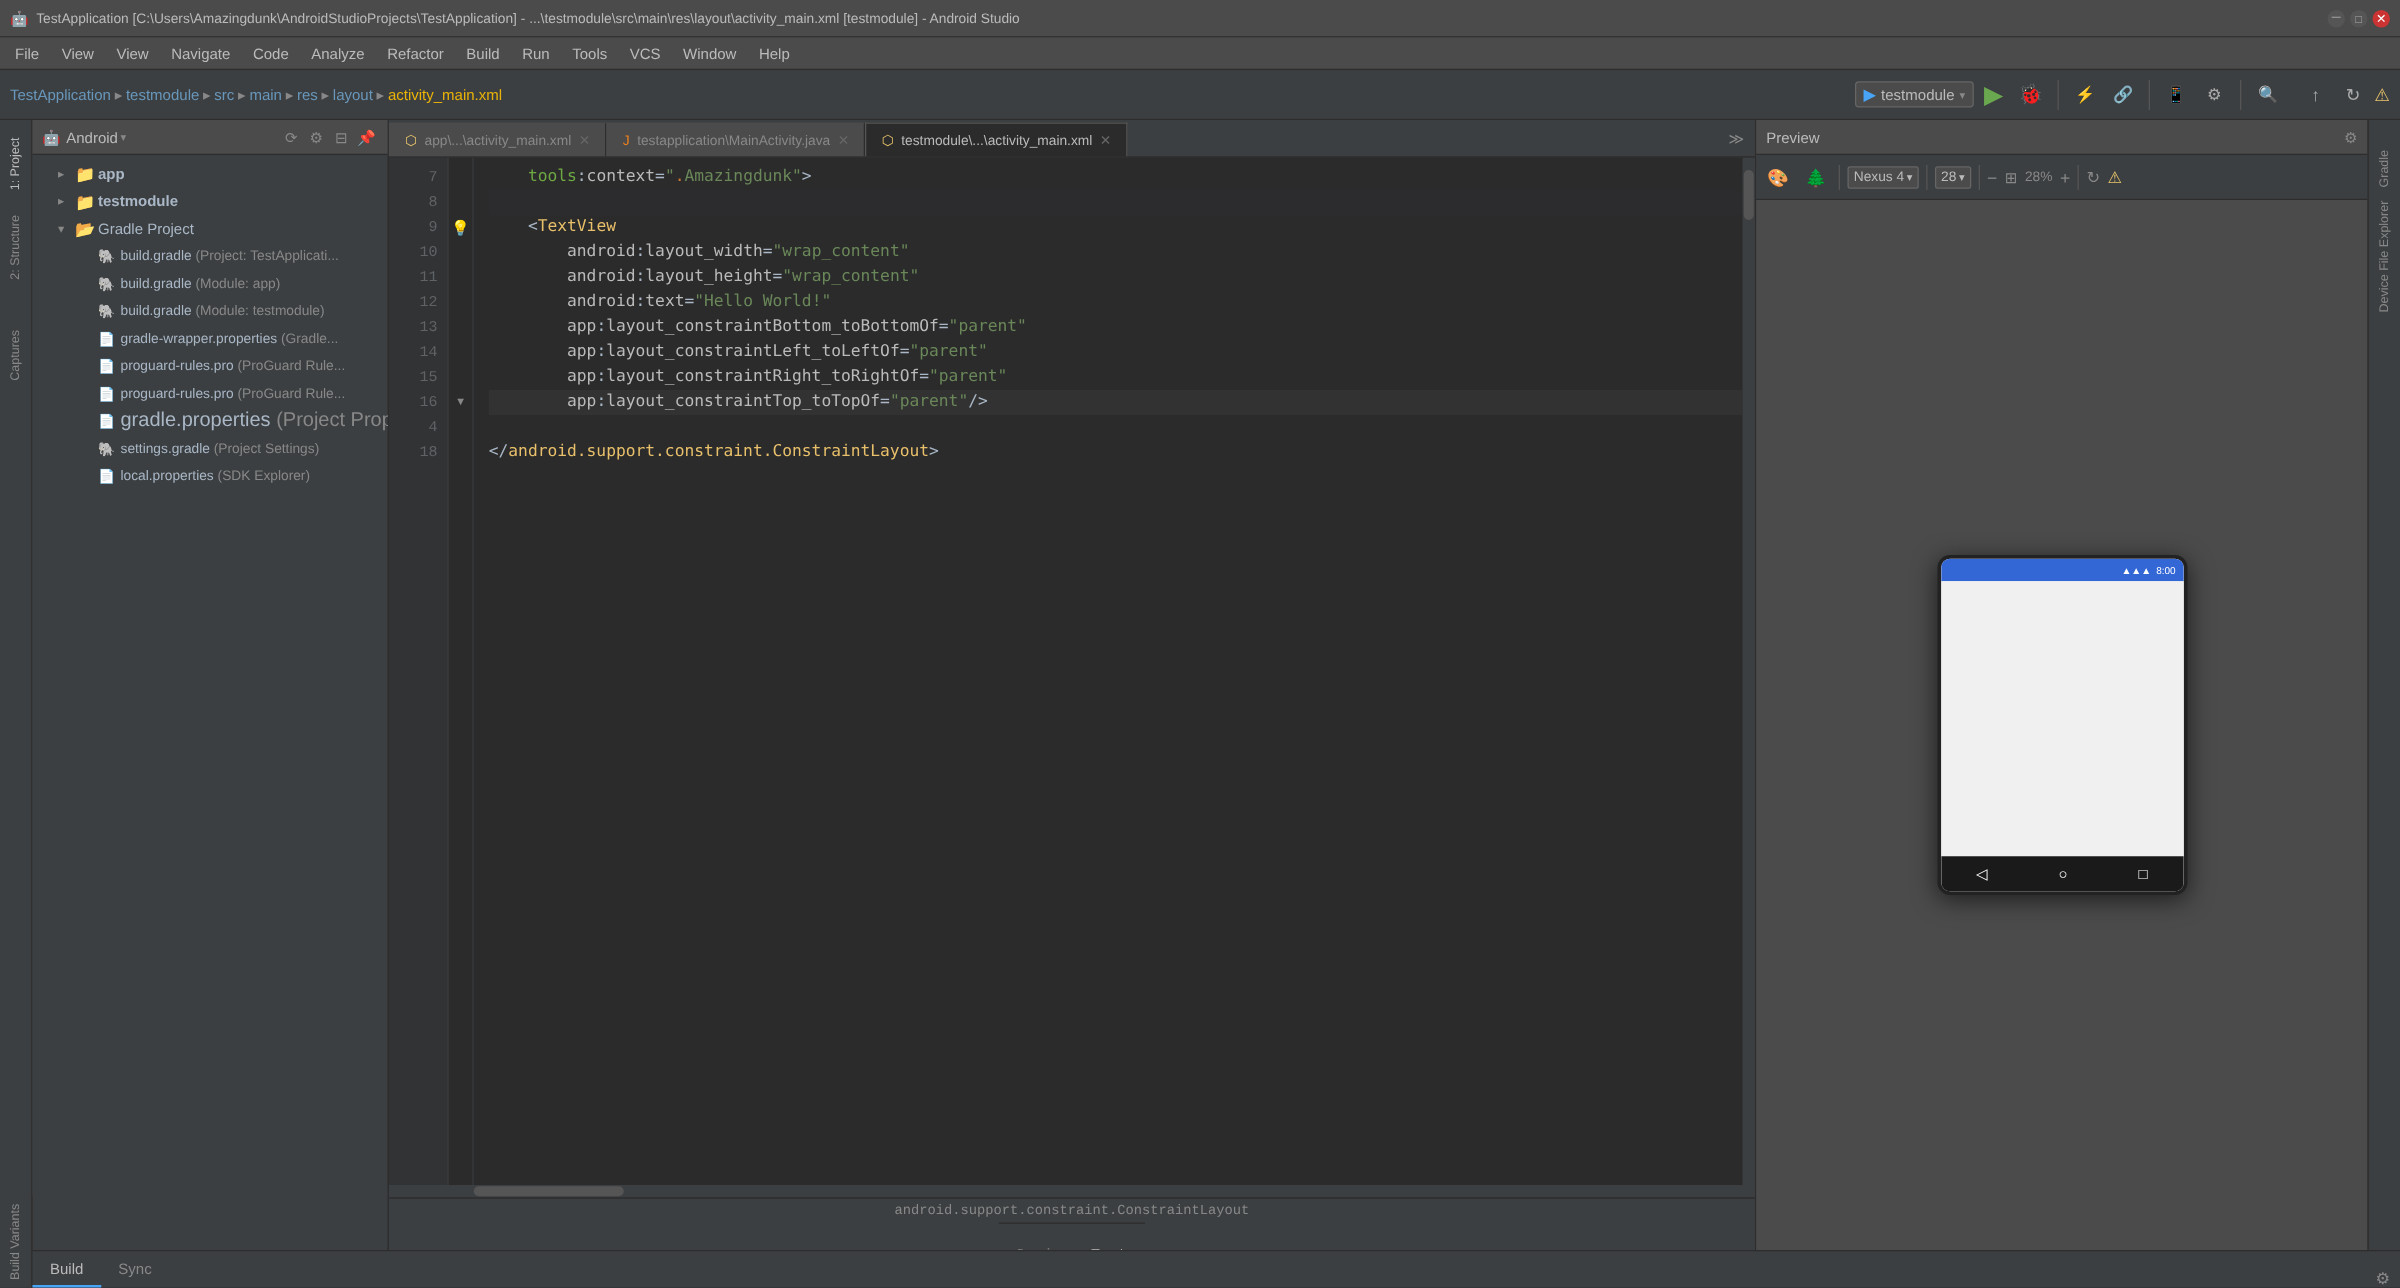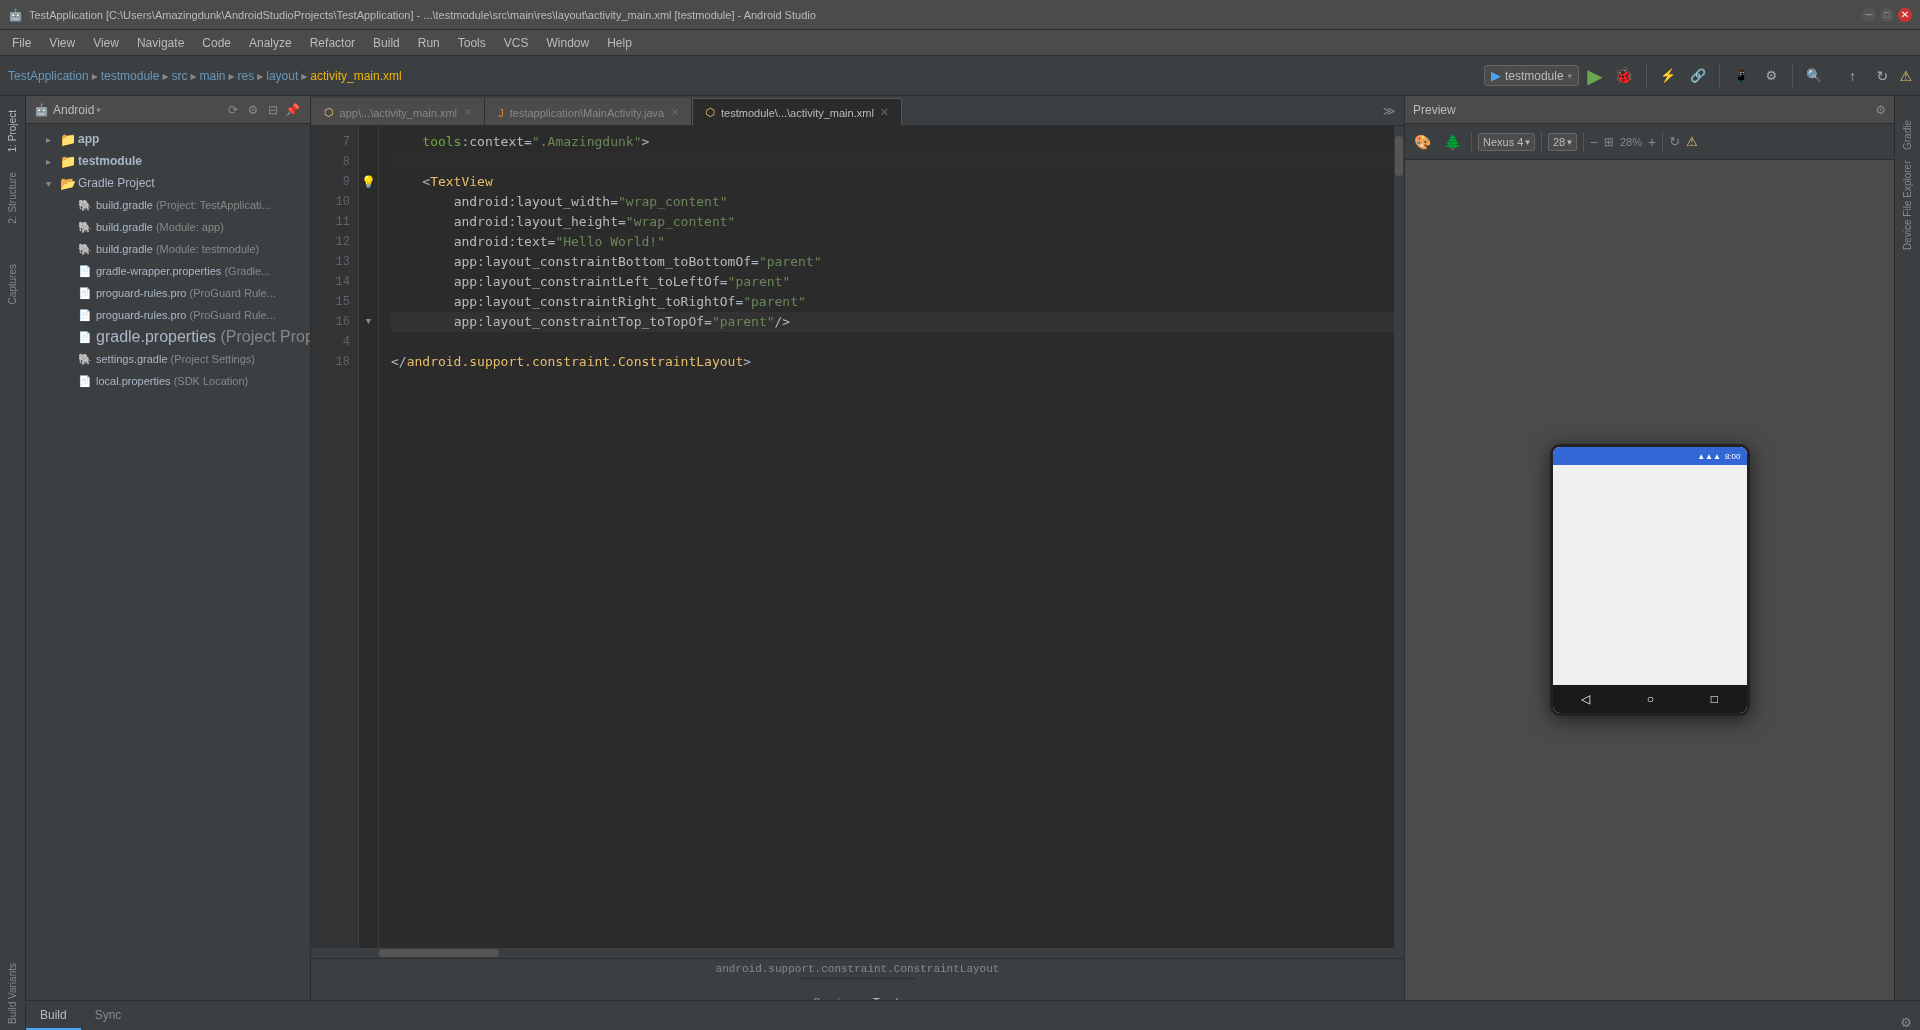--- a/index.html
+++ b/index.html
@@ -392,21 +392,21 @@
       <div class="tree-item" style="padding-left:52px">
         <span class="tree-icon" style="color:#aaa;font-size:11px">📄</span>
         <span class="tree-label" style="font-size:16px">gradle.properties <span style="color:#888">(Project Properti...</span></span>
       </div>
       <div class="tree-item" style="padding-left:52px">
         <span class="tree-icon" style="color:#6da843;font-size:11px">🐘</span>
         <span class="tree-label" style="font-size:11px">settings.gradle <span style="color:#888">(Project Settings)</span></span>
       </div>
       <div class="tree-item" style="padding-left:52px">
         <span class="tree-icon" style="color:#aaa;font-size:11px">📄</span>
-        <span class="tree-label" style="font-size:11px">local.properties <span style="color:#888">(SDK Location)</span></span>
+        <span class="tree-label" style="font-size:11px">local.properties <span style="color:#888">(SDK Explorer)</span></span>
       </div>
     </div>
   </div>
 
   <div id="editor-area">
 
     <div id="tab-bar" style="position:relative">
       <div class="editor-tab" style="background:#4b4b4b">
         <span style="color:#e8c46a;font-size:11px">⬡</span>
         <span style="color:#888;font-size:11px">app\...\activity_main.xml</span>

